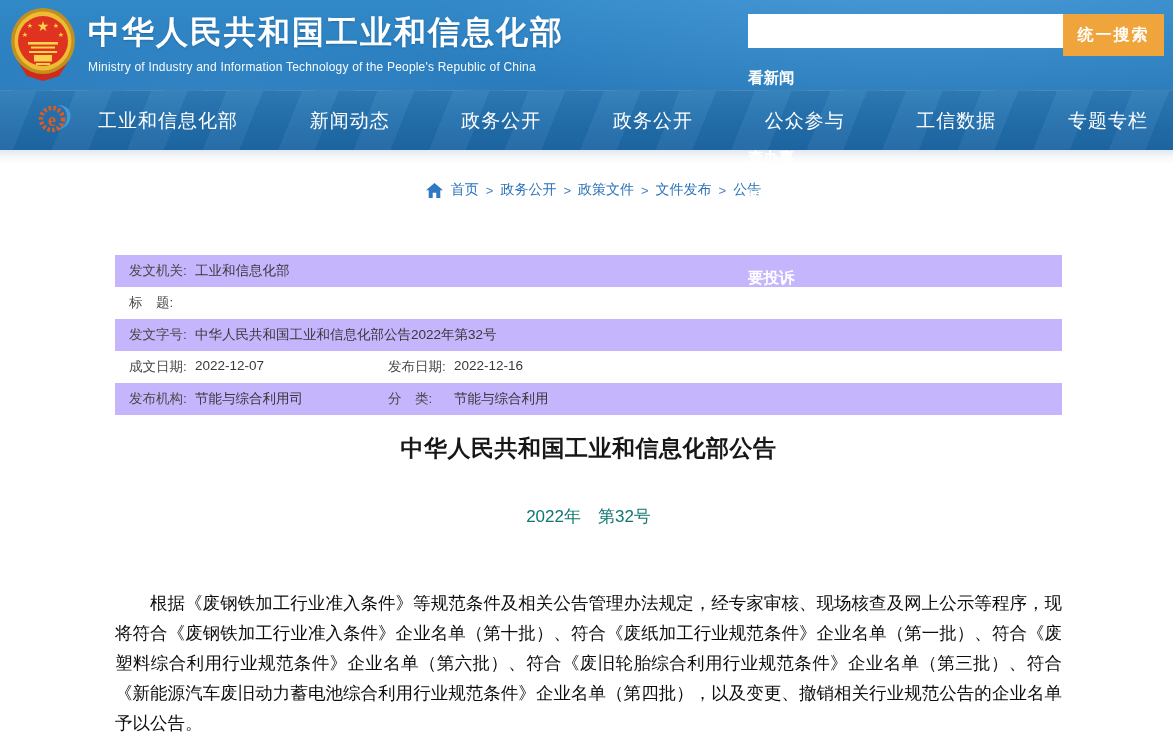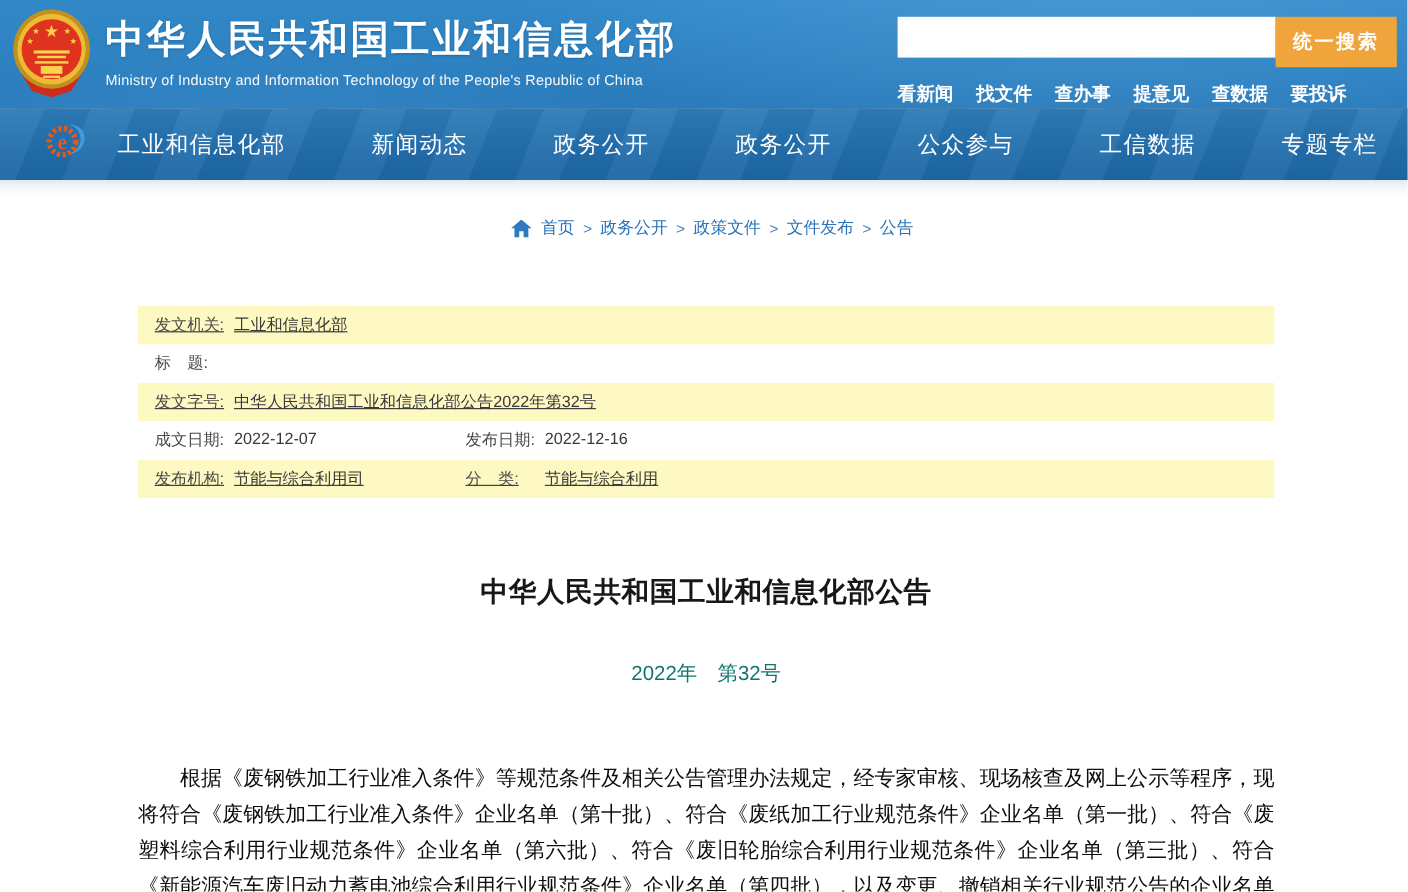--- a/index.html
+++ b/index.html
@@ -21,21 +21,21 @@
   .site-title .en { font-size:12px; margin-top:5px; letter-spacing:.2px; opacity:.96; white-space:nowrap; }
 
   .search-area { position:absolute; left:748px; top:14px; width:416px; }
   .search-row { display:flex; }
   .search-input { width:315px; height:34px; border:none; outline:none; padding:0 10px;
     font-size:14px; background:#fff; }
   .search-btn { width:101px; height:42px; border:none; background:#f0a53c; color:#fff;
     font-size:16px; font-weight:bold; letter-spacing:2px; cursor:pointer;
     font-family:inherit; }
   .quick-links { display:flex; gap:19px; margin-top:12px; color:#fff;
-    font-size:15.5px; font-weight:bold; white-space:nowrap; }
+    font-size:15.5px; font-weight:bold; white-space:nowrap;flex-direction:column; }
   .quick-links span { cursor:pointer; }
 
   
   .nav { position:absolute; left:0; bottom:0; width:1173px; height:60px;
     display:flex; align-items:center;
     background:
       repeating-linear-gradient(112deg, rgba(255,255,255,.045) 0 34px, rgba(10,40,80,.05) 34px 70px),
       linear-gradient(180deg,#2d7cb8 0%, #226eab 60%, #1d67a4 100%);
     border-top:1px solid rgba(255,255,255,.18); }
   .nav-logo { margin-left:36px; flex:none; }
@@ -49,27 +49,27 @@
   .breadcrumb { display:flex; align-items:center; margin:17px 0 0 14px;
     font-size:14px; color:#2a72ba;justify-content:center; }
   .breadcrumb .home-icon { margin-right:8px; display:flex; align-items:center; }
   .breadcrumb .crumb { cursor:pointer; }
   .breadcrumb .sep { margin:0 7px; color:#4c83bd; font-size:13px; }
 
   
   .content { width:947px; margin:56px 0 0 115px; }
   .meta-table { font-size:13.5px; color:#404040; }
   .meta-row { min-height:32px; display:flex; align-items:center; padding-left:14px; }
-  .meta-row.gray { background:#fef9c3;text-decoration:underline; }
+  .meta-row.gray { background:#c4b5fd; }
   .meta-pair { display:flex; }
   .meta-pair.first { width:259px; flex:none; }
   .meta-label { width:66px; flex:none; color:#4a4a4a; white-space:pre; }
   .meta-value { color:#383838; white-space:nowrap; }
 
-  .doc-title { margin-top:63px; text-align:center; font-size:23px; font-weight:bold;
+  .doc-title { margin-top:18px; text-align:center; font-size:23px; font-weight:bold;
     color:#171717; letter-spacing:.5px; }
   .doc-no { margin-top:41px; text-align:center; font-size:17px; color:#0f766e; }
   .doc-body { margin-top:60px; font-family:"Liberation Serif","DejaVu Serif",serif;
     font-size:17.5px; line-height:30px; color:#0d0d0d;
     text-align:justify; text-indent:2em; }
 </style>
 </head>
 <body>
 
 <div class="header">

